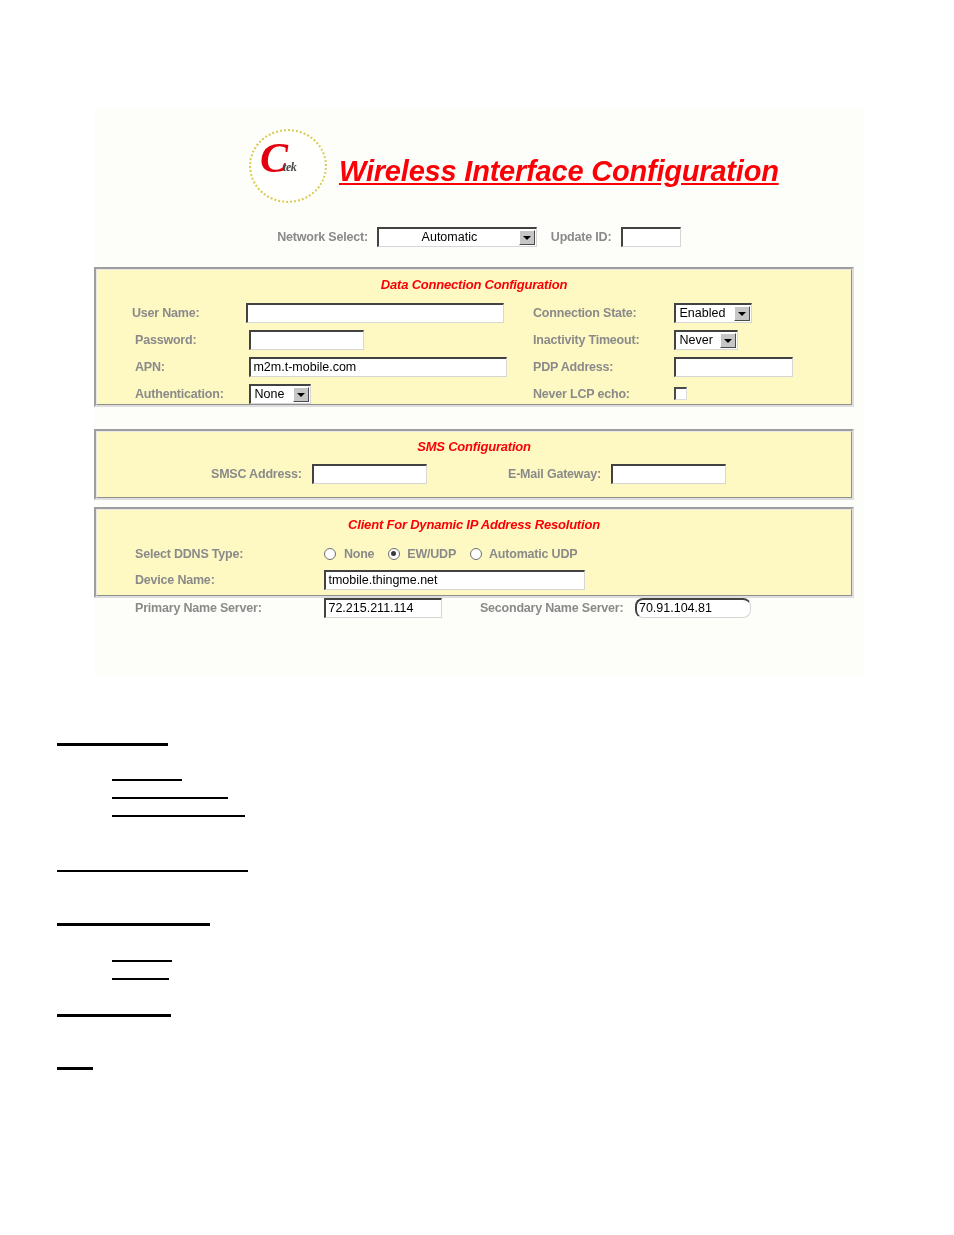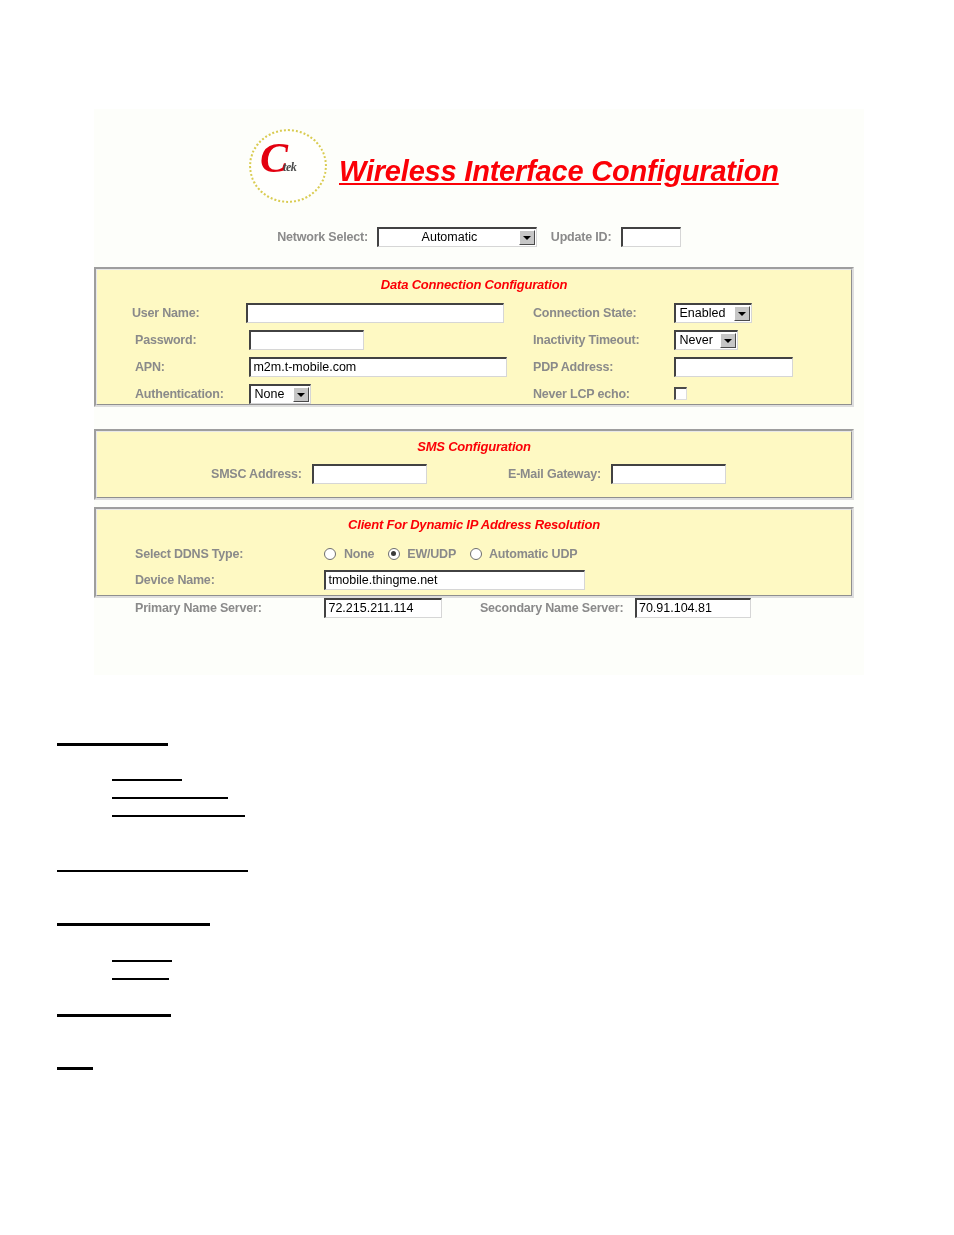--- a/index.html
+++ b/index.html
@@ -374,21 +374,21 @@
 
       <div class="frow" style="left:38px; top:60px;">
         <span class="lbl" style="width:185px;">Device Name:</span>
         <span class="txt" style="width:261px;">tmobile.thingme.net</span>
       </div>
 
       <div class="frow" style="left:38px; top:88px;">
         <span class="lbl" style="width:185px;">Primary Name Server:</span>
         <span class="txt" style="width:118px;">72.215.211.114</span>
         <span class="lbl" style="margin-left:33px;">Secondary Name Server:</span>
-        <span class="txt" style="width:116px; margin-left:7px;">70.91.104.81</span>
+        <span class="txt" style="width:116px; margin-left:7px;border-radius:8px;">70.91.104.81</span>
       </div>
     </div>
   </div>
 
 
 </div>
 
 <div id="rules-container">
     <div class="rule" style="left: 57px; top: 743px; width: 111px; height: 3px;"></div>
     <div class="rule" style="left: 112px; top: 779px; width: 70px; height: 1.5px;"></div>

